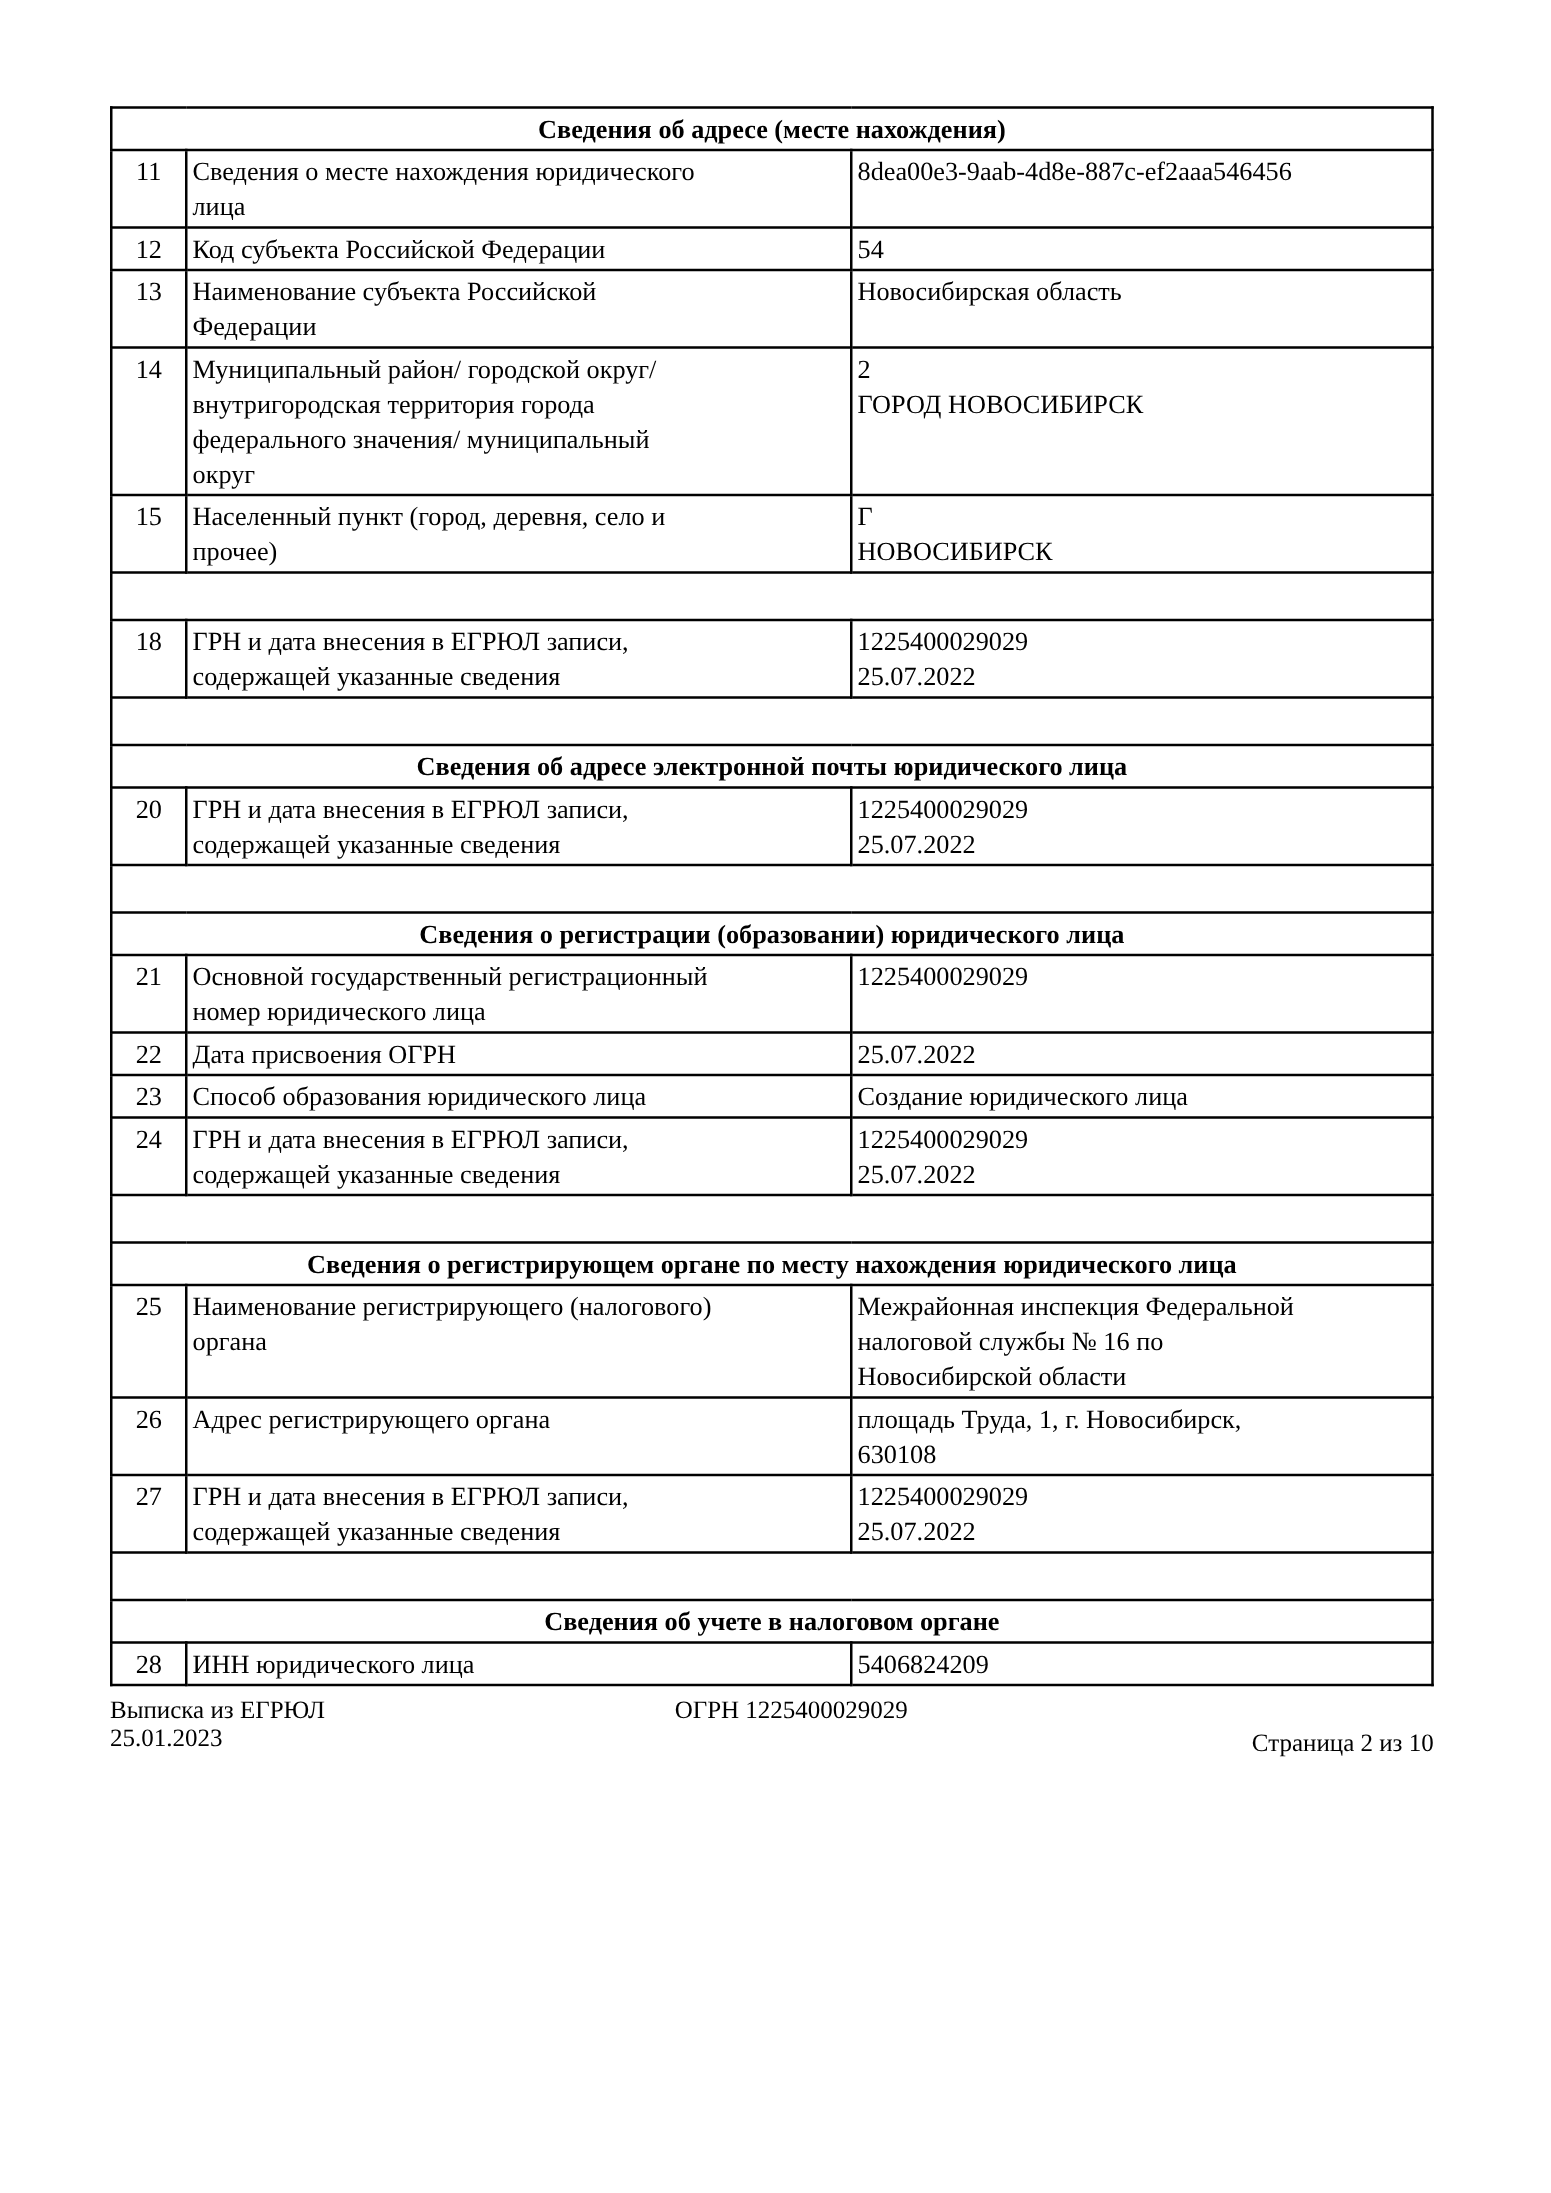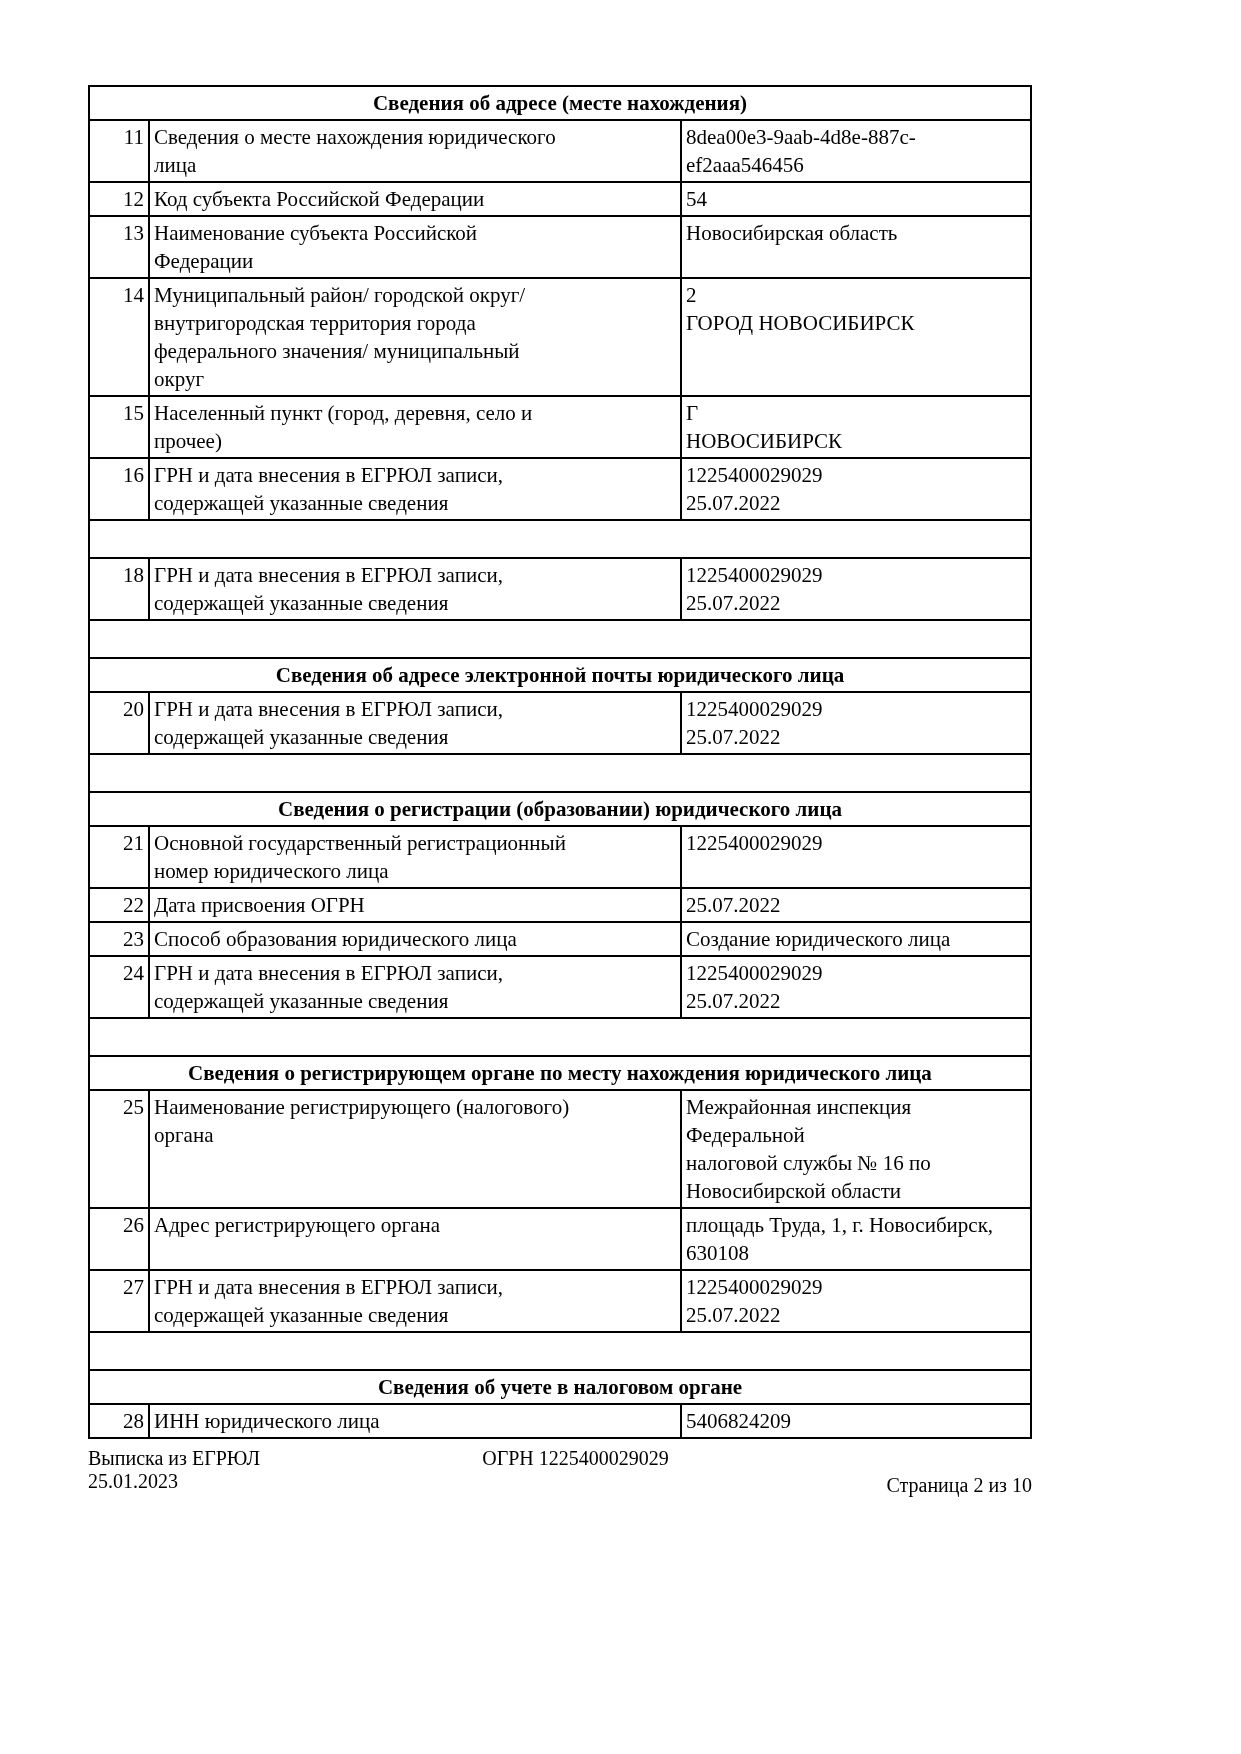--- a/index.html
+++ b/index.html
@@ -12,39 +12,39 @@
     background: #ffffff;
     position: relative;
     overflow: hidden;
     font-family: "Liberation Serif", serif;
     color: #000000;
   }
   .page {
     position: absolute;
     left: 88px;
     top: 85px;
-    width: 944px;
+    width: 1059px;
   }
   table.egrul {
     border-collapse: collapse;
     width: 100%;
     table-layout: fixed;
   }
   table.egrul td {
     border: 2px solid #000000;
     vertical-align: top;
     font-size: 21px;
     line-height: 28px;
     padding: 2px 4px;
     white-space: pre-line;
     overflow: hidden;
     word-wrap: break-word;
   }
   td.num {
-    text-align: right;
+    text-align: center;
   }
   td.section-header {
     text-align: center;
     font-weight: bold;
     padding: 4px 4px;
     white-space: normal;
   }
   td.spacer {
     height: 32px;
     padding: 0;
@@ -105,27 +105,20 @@
 округ</td>
           <td class="value">2
 ГОРОД НОВОСИБИРСК</td>
         </tr>
         <tr>
           <td class="num">15</td>
           <td class="label">Населенный пункт (город, деревня, село и
 прочее)</td>
           <td class="value">Г
 НОВОСИБИРСК</td>
-        </tr>
-        <tr>
-          <td class="num">16</td>
-          <td class="label">ГРН и дата внесения в ЕГРЮЛ записи,
-содержащей указанные сведения</td>
-          <td class="value">1225400029029
-25.07.2022</td>
         </tr>
         <tr>
           <td colspan="3" class="spacer"></td>
         </tr>
         <tr>
           <td class="num">18</td>
           <td class="label">ГРН и дата внесения в ЕГРЮЛ записи,
 содержащей указанные сведения</td>
           <td class="value">1225400029029
 25.07.2022</td>

